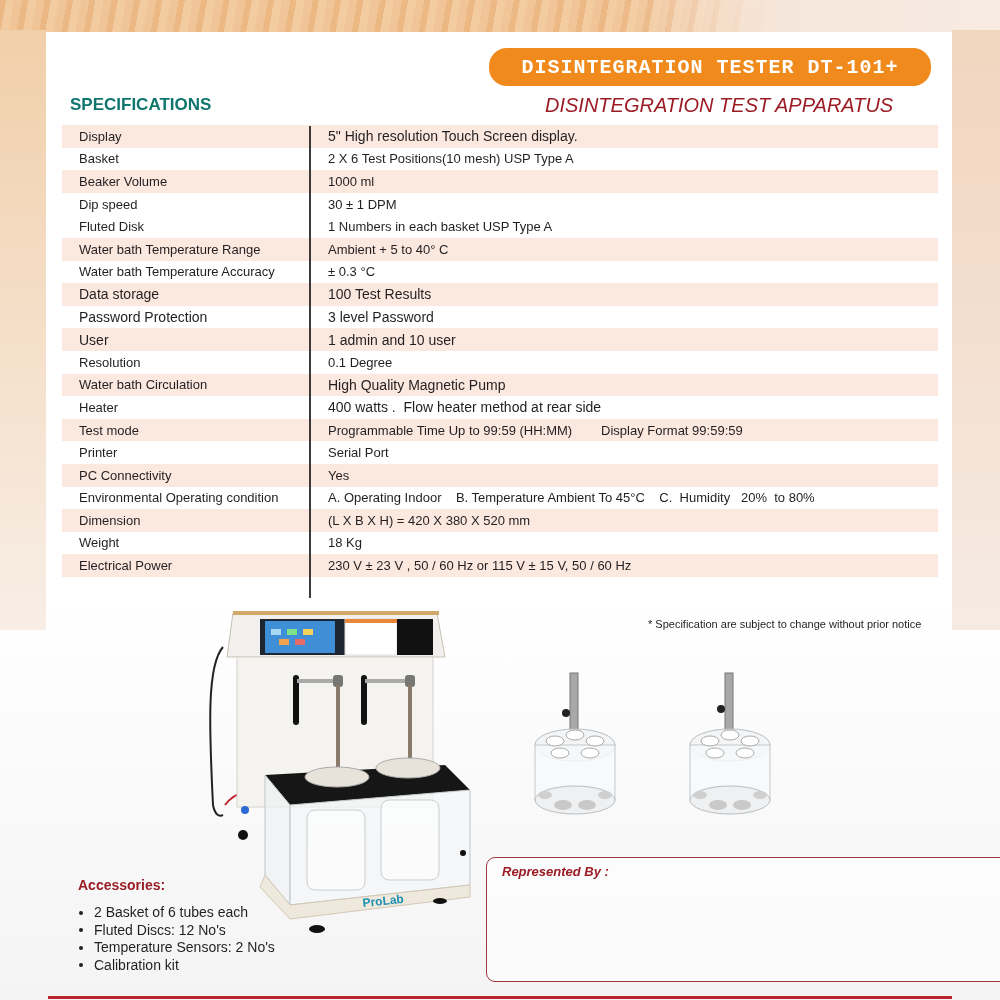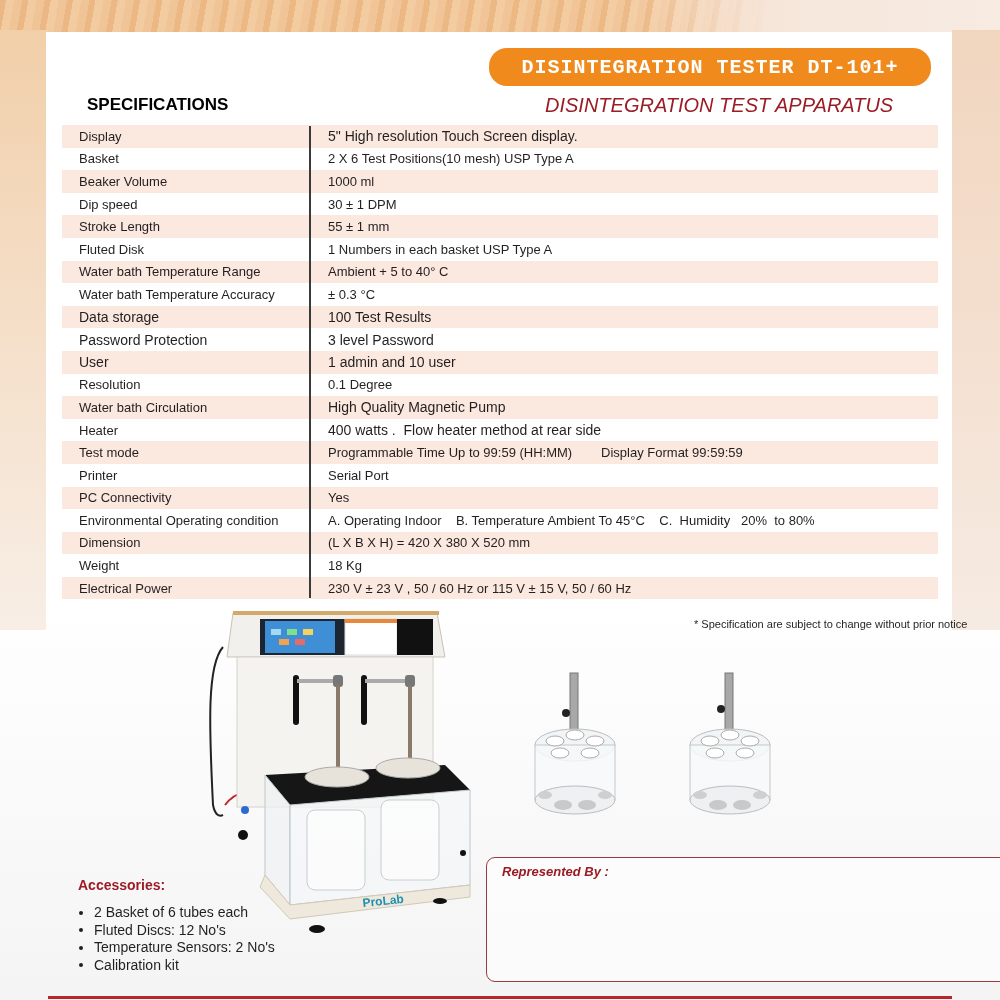--- a/index.html
+++ b/index.html
@@ -34,22 +34,22 @@
   .title-pill {
     position: absolute; left: 489px; top: 48px; width: 442px; height: 38px;
     background: #f08a1c; border-radius: 18px;
     display: flex; align-items: center; justify-content: center;
   }
   .title-pill span {
     font-family: "Liberation Mono", "DejaVu Sans Mono", monospace;
     font-weight: bold; font-size: 20px; color: #ffffff; letter-spacing: 1px;
   }
   .spec-heading {
-    position: absolute; left: 87px; top: 95px;
-    font-weight: bold; font-size: 17px; color: #000000;
+    position: absolute; left: 70px; top: 95px;
+    font-weight: bold; font-size: 17px; color: #0f766e;
   }
   .subtitle {
     position: absolute; left: 545px; top: 94px;
     font-style: italic; font-size: 20px; color: #9b1c24;
   }
   .spec-table {
     position: absolute; left: 62px; top: 125px; width: 876px;
   }
   .spec-row {
     display: flex; height: 22.6px; align-items: center;
@@ -61,21 +61,21 @@
   .spec-value {
     flex: 1; padding-left: 18px; font-size: 13px; color: #231f20; white-space: pre;
   }
   .spec-value.large { font-size: 14px; }
   .spec-label.large { font-size: 14px; }
   .divider {
     position: absolute; left: 309px; top: 126px; width: 1.5px; height: 472px;
     background: #3a3a3a;
   }
   .notice {
-    position: absolute; left: 694px; top: 618px; font-size: 11px; color: #231f20;
+    position: absolute; left: 648px; top: 618px; font-size: 11px; color: #231f20;
   }
   
   .instrument { position: absolute; left: 205px; top: 605px; width: 270px; height: 330px; }
   .baskets { position: absolute; left: 525px; top: 665px; width: 260px; height: 165px; }
   .accessories-heading {
     position: absolute; left: 78px; top: 877px; font-weight: bold; font-size: 14px; color: #9b1c24;
   }
   .accessories-list {
     position: absolute; left: 78px; top: 904px; list-style: none;
   }
@@ -123,24 +123,20 @@
     <div class="spec-label">Basket</div>
     <div class="spec-value">2 X 6 Test Positions(10 mesh) USP Type A</div>
   </div>
   <div class="spec-row shaded">
     <div class="spec-label">Beaker Volume</div>
     <div class="spec-value">1000 ml</div>
   </div>
   <div class="spec-row">
     <div class="spec-label">Dip speed</div>
     <div class="spec-value">30 ± 1 DPM</div>
-  </div>
-  <div class="spec-row shaded">
-    <div class="spec-label">Stroke Length</div>
-    <div class="spec-value">55 ± 1 mm</div>
   </div>
   <div class="spec-row">
     <div class="spec-label">Fluted Disk</div>
     <div class="spec-value">1 Numbers in each basket USP Type A</div>
   </div>
   <div class="spec-row shaded">
     <div class="spec-label">Water bath Temperature Range</div>
     <div class="spec-value">Ambient + 5 to 40° C</div>
   </div>
   <div class="spec-row">

